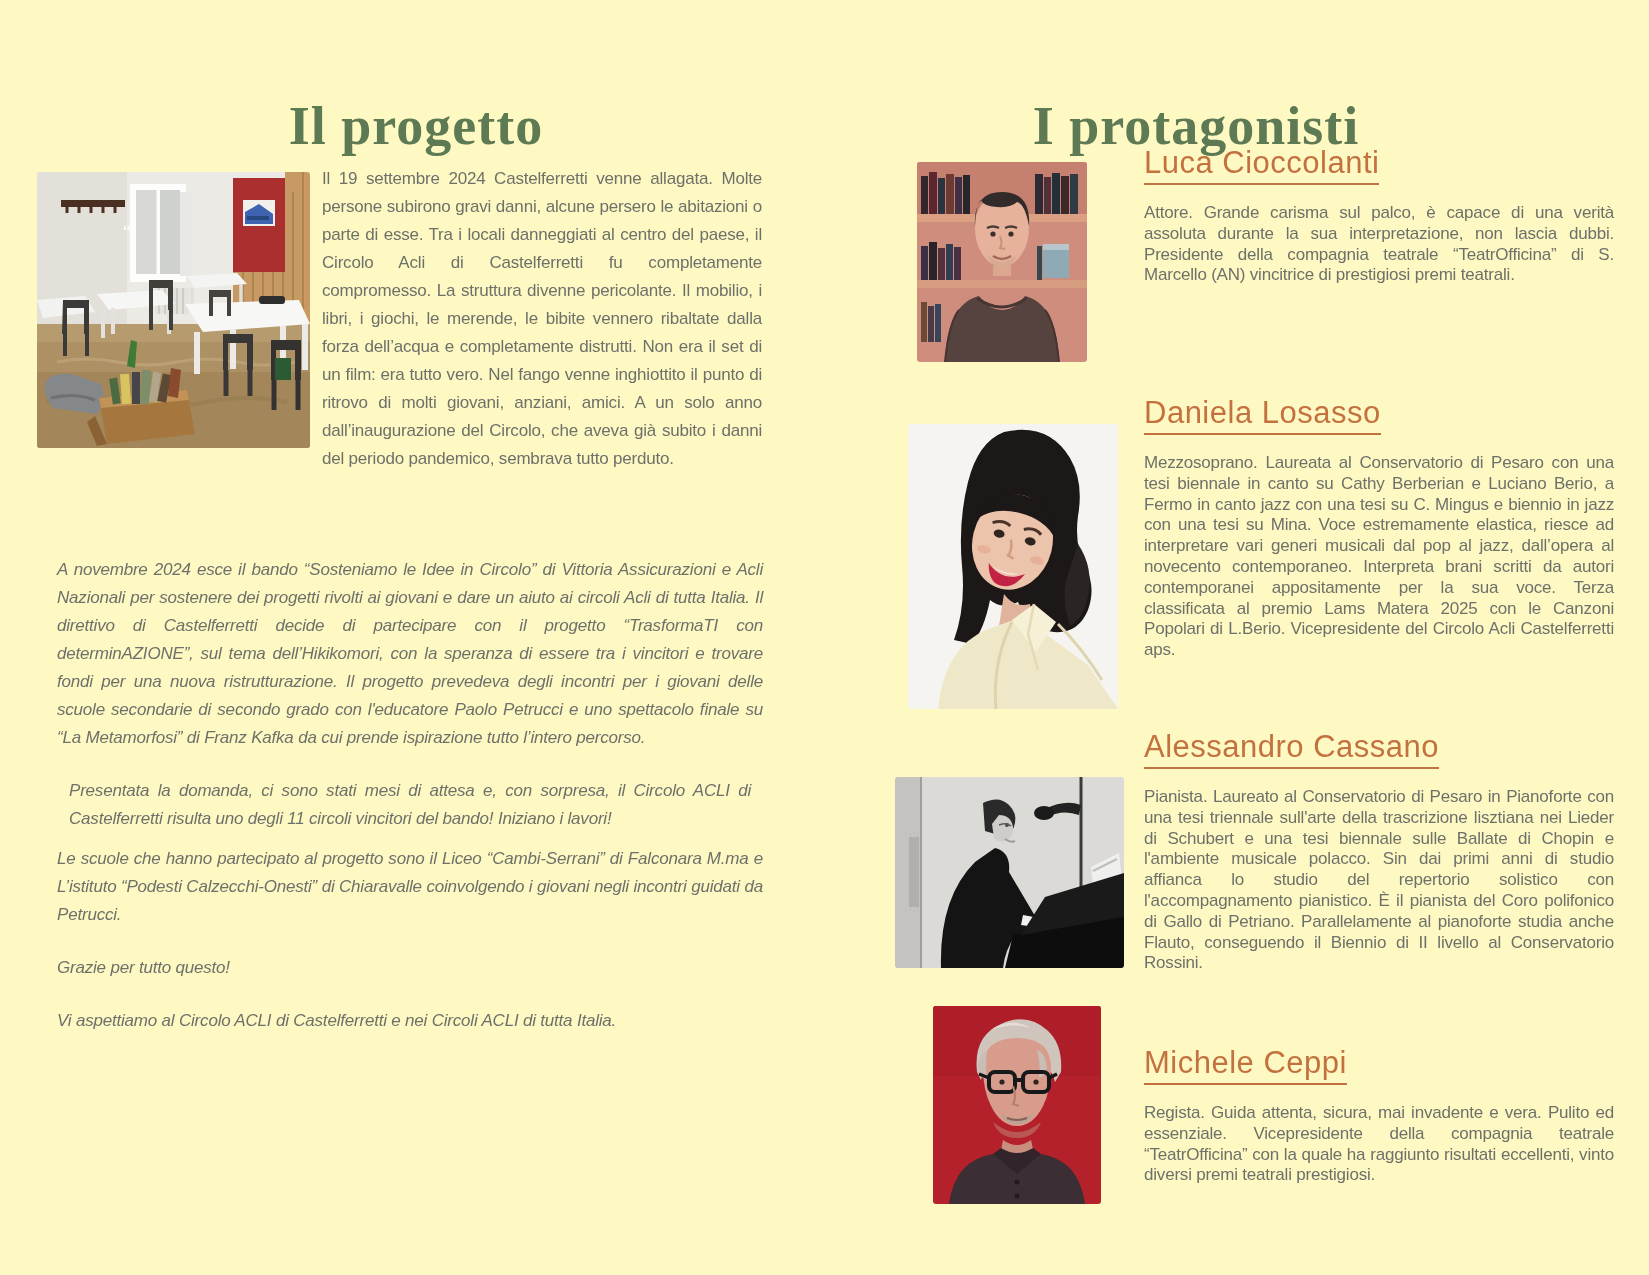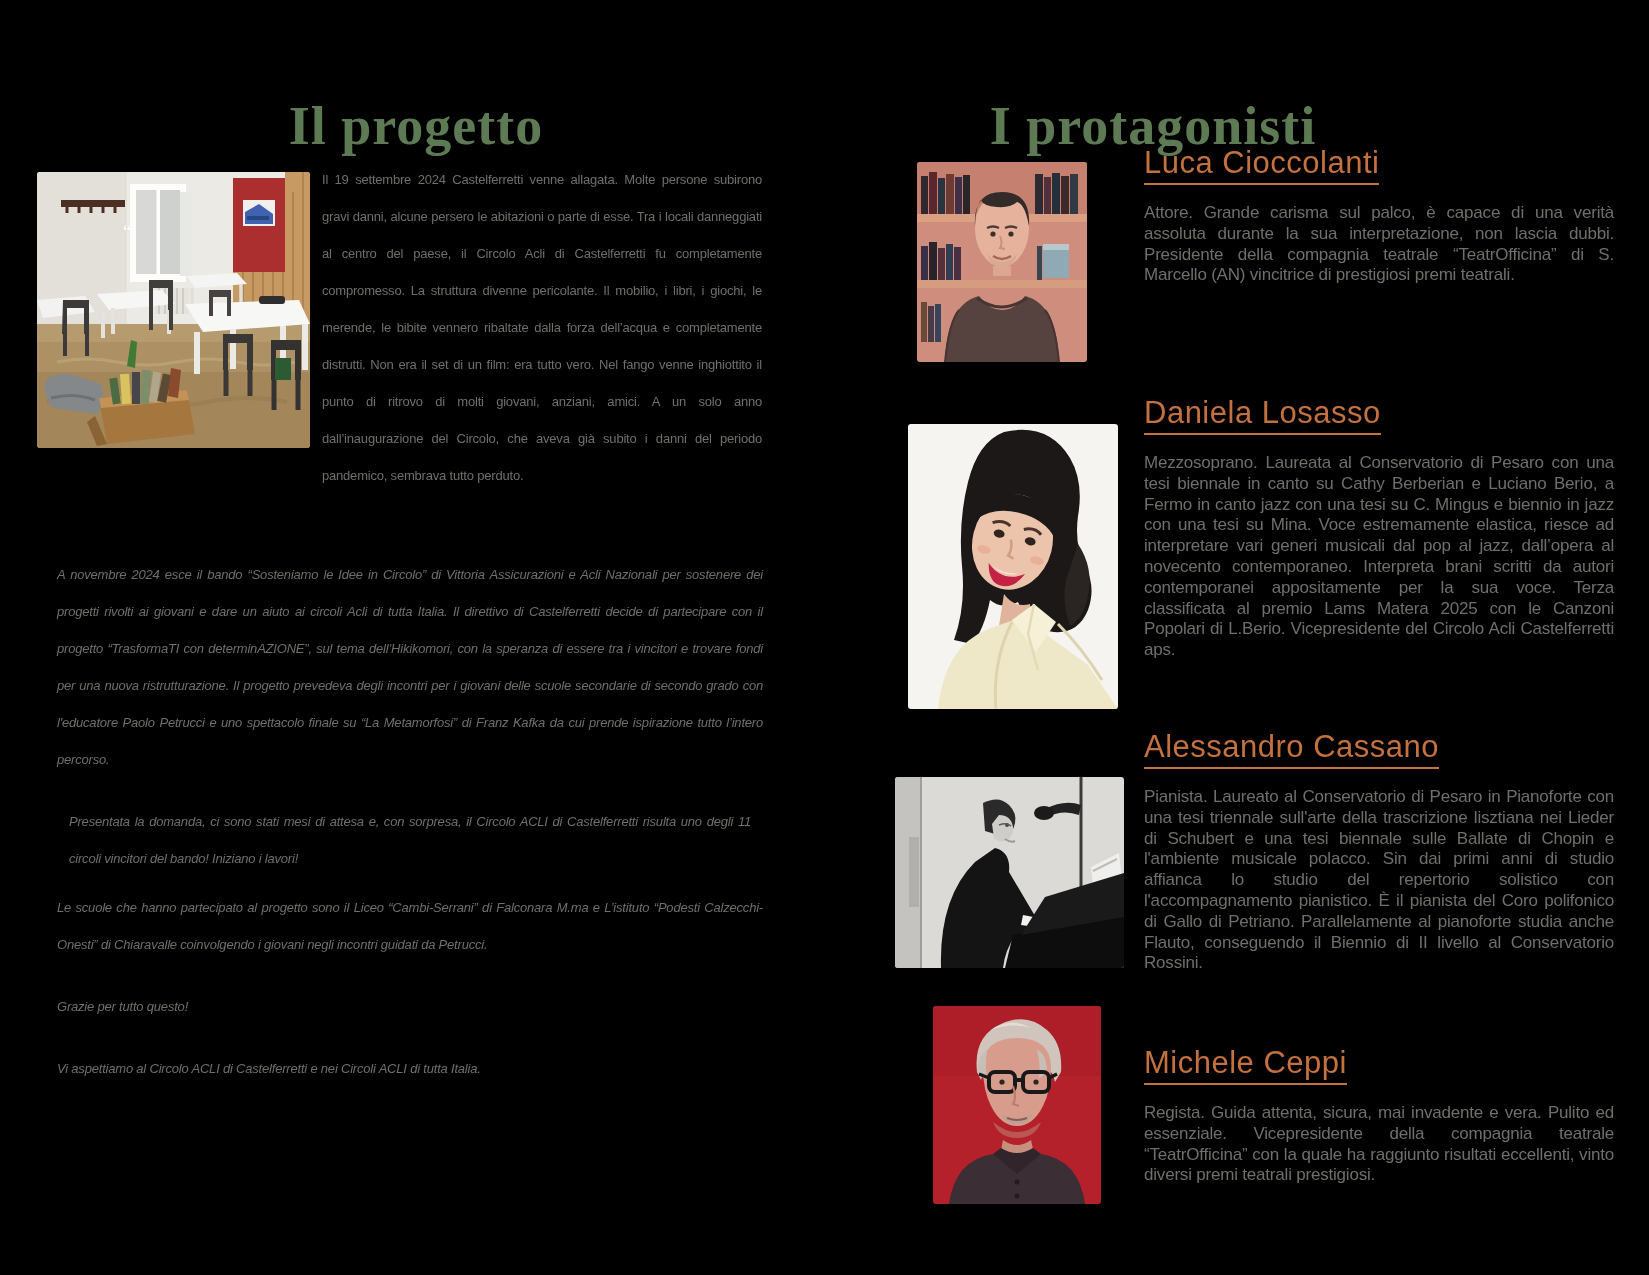--- a/index.html
+++ b/index.html
@@ -2,33 +2,33 @@
 <html style="--title-green: #5e7a54; --name-orange: #c3713f; --body-gray: #6e706a;"><head>
 <meta charset="utf-8">
 <style>
   :root{
     --title-green:#5e7a54;
     --name-orange:#c3713f;
     --body-gray:#6e706a;
   }
   html,body{margin:0;padding:0;background:#ffffff;}
   #page{
-    position:relative;width:1649px;height:1275px;background:#000000;
+    position:relative;width:1649px;height:1275px;background:#fef9c3;
     overflow:hidden;font-family:"Liberation Sans",sans-serif;color:var(--body-gray);
   }
   .col-title{
     position:absolute;text-align:center;
     font-family:"Liberation Serif",serif;
     font-size:54px;line-height:60px;color:var(--title-green);
     letter-spacing:1px;
   }
   #left-title{left:216px;top:60px;width:400px;}
-  #right-title{left:848px;top:60px;width:610px;}
+  #right-title{left:891px;top:60px;width:610px;}
   .body-text{
-    font-size:13px;line-height:37px;text-align:justify;
+    font-size:17px;line-height:28px;text-align:justify;
     letter-spacing:-0.2px;color:var(--body-gray);
   }
   #p1{position:absolute;left:322px;top:148px;width:440px;}
   #left-paragraphs{position:absolute;left:57px;top:556px;width:706px;}
   #left-paragraphs .para{margin:0 0 25px 0;font-style:italic;}
   #left-paragraphs .para.tight{margin:12px;}
   .person{position:absolute;left:1144px;width:470px;}
   .person-name{
     margin:0 0 18px 0;font-weight:normal;
     font-size:31px;line-height:33px;letter-spacing:0.5px;

